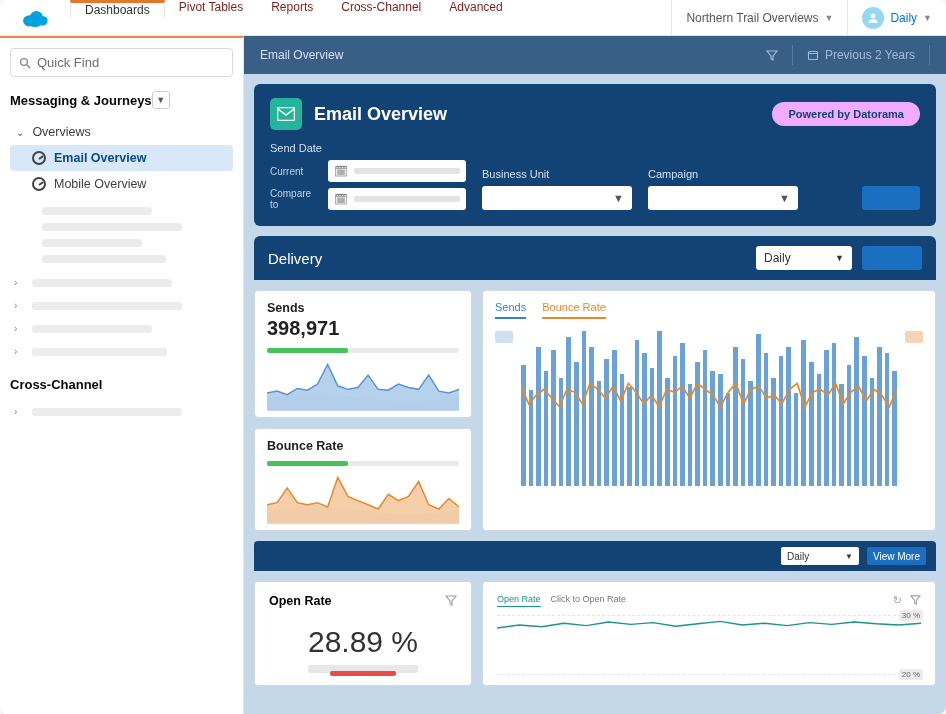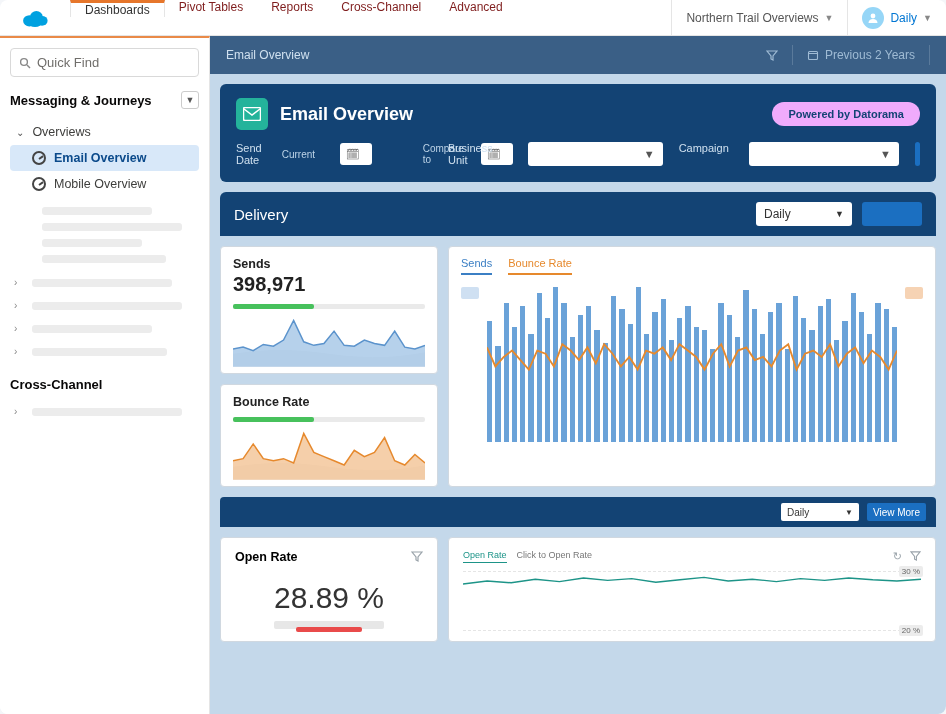--- a/index.html
+++ b/index.html
@@ -14,23 +14,23 @@
   .tab { display:flex; align-items:center; padding:0 14px; font-size:12px; color:#7f1d1d; border-right:0; cursor:pointer; position:relative; }
   .tab.active { color:#333; border-top:3px solid #e6762b; border-left:1px solid #e5e5e5; border-right:1px solid #e5e5e5; background:#fff; }
   .top-right { display:flex; align-items:center; }
   .org-pick { display:flex; align-items:center; gap:6px; padding:0 14px; font-size:12px; color:#555; border-left:1px solid #e5e5e5; height:100%; cursor:pointer; }
   .user-pick { display:flex; align-items:center; gap:6px; padding:0 14px; font-size:12px; color:#0176d3; border-left:1px solid #e5e5e5; height:100%; cursor:pointer;}
   .avatar { width:22px; height:22px; border-radius:50%; background:#96d6f7; display:flex; align-items:center; justify-content:center; }
   .chev-down { font-size:9px; color:#888; }
 
   
   .body { display:flex; flex:1; min-height:0; }
-  .sidebar { width:210px; background:#fff; border-right:1px solid #e5e5e5; padding:10px 10px 0 10px; font-size:13px; color:#3e3e3c; border-top:2px solid #e98a48; }
+  .sidebar { width:244px; background:#fff; border-right:1px solid #e5e5e5; padding:10px 10px 0 10px; font-size:13px; color:#3e3e3c; border-top:2px solid #e98a48; }
   .quickfind { display:flex; align-items:center; gap:6px; border:1px solid #d9d9d9; border-radius:4px; padding:6px 8px; margin-bottom:14px; color:#706e6b; }
-  .sb-head { display:flex; align-items:center; justify-content:space-between; font-weight:700; margin:6px 0 10px; color:#080707; }
+  .sb-head { display:flex; align-items:center; font-weight:700; margin:6px 0 10px; color:#080707; }
   .sb-head .drop { width:18px; height:18px; border:1px solid #ccc; border-radius:3px; display:flex; align-items:center; justify-content:center; font-size:9px; color:#555;}
   .sb-item { display:flex; align-items:center; gap:8px; padding:6px 4px; border-radius:4px; cursor:pointer; }
   .sb-item .caret { font-size:10px; color:#555; }
   .sb-item.lv1 { padding-left:6px; font-size:12.5px;}
   .sb-item.lv2 { padding-left:22px; font-size:12.5px; }
   .sb-item.active { background:#d8e8f9; font-weight:700; color:#0b4a8b; }
   .gauge { width:14px; height:14px; border:2px solid #444; border-radius:50%; position:relative; }
   .gauge::after { content:""; position:absolute; width:5px; height:2px; background:#444; left:5px; top:5px; transform:rotate(-35deg); transform-origin:left; }
   .skel { background:#ececec; border-radius:3px; height:8px; }
   .skel-row { display:flex; align-items:center; gap:10px; padding:6px 4px; }
@@ -46,21 +46,21 @@
 
   .content-scroll { flex:1; overflow:auto; padding:10px 10px 14px 10px;}
 
   
   .hero { background:#134374; border-radius:6px; padding:14px 16px 16px 16px; color:#fff; position:relative; }
   .hero-top { display:flex; align-items:center; justify-content:space-between; margin-bottom:12px; }
   .hero-title { display:flex; align-items:center; gap:12px; font-size:18px; font-weight:600; }
   .env-badge { width:32px; height:32px; background:#24b39b; border-radius:5px; display:flex; align-items:center; justify-content:center; }
   .powered { background:#f0abfc; color:#134374; font-size:11px; font-weight:700; padding:6px 16px; border-radius:14px; }
   .filters { display:flex; gap:16px; align-items:flex-end;}
-  .filter-col { display:flex; gap:20px; font-size:11px; color:#cfe0ef;}
+  .filter-col { display:flex; flex-direction:column; gap:6px; font-size:11px; color:#cfe0ef;}
   .fcol-main { width:196px;}
   .filrow { display:flex; align-items:center; gap:6px; }
   .inputish { background:#fff; border-radius:3px; height:22px; flex:1; display:flex; align-items:center; padding:0 6px; gap:6px;}
   .inputish .cal { color:#555; font-size:11px;}
   .inputish .ph { flex:1; height:6px; background:#e3e3e3; border-radius:2px;}
   .selectish { background:#fff; border-radius:3px; height:24px; width:150px; display:flex; align-items:center; padding:0 8px; justify-content:flex-end; color:#555; font-size:11px;}
   .hero-action { width:58px; height:24px; background:#1b6fc1; border-radius:3px; margin-left:auto; align-self:flex-end;}
 
   
   .delivery-head { background:#134374; border-radius:6px 6px 0 0; margin-top:10px; padding:10px 14px; display:flex; align-items:center; justify-content:space-between; color:#fff; font-size:15px;}
@@ -246,21 +246,21 @@
             <div class="filter-col fcol-main">
               <span>Send Date</span>
               <div class="filrow">
                 <span class="fir ow-label" style="font-size:10px;color:#bcd3e7;width:52px;">Current</span>
                 <div class="inputish">
                     <span class="cal">🗓</span>
                     <span class="ph"></span>
                   </div>
               </div>
               <div class="filrow">
-                <span style="font-size:10px;color:#bcd3e7;width:52px;margin-left:31px;">Compare to</span>
+                <span style="font-size:10px;color:#bcd3e7;width:52px;">Compare to</span>
                 <div class="inputish">
                     <span class="cal">🗓</span>
                     <span class="ph"></span>
                   </div>
               </div>
             </div>
             <div class="filter-col">
               <span>Business Unit</span>
               <div class="selectish">
                   <span>▼</span>

